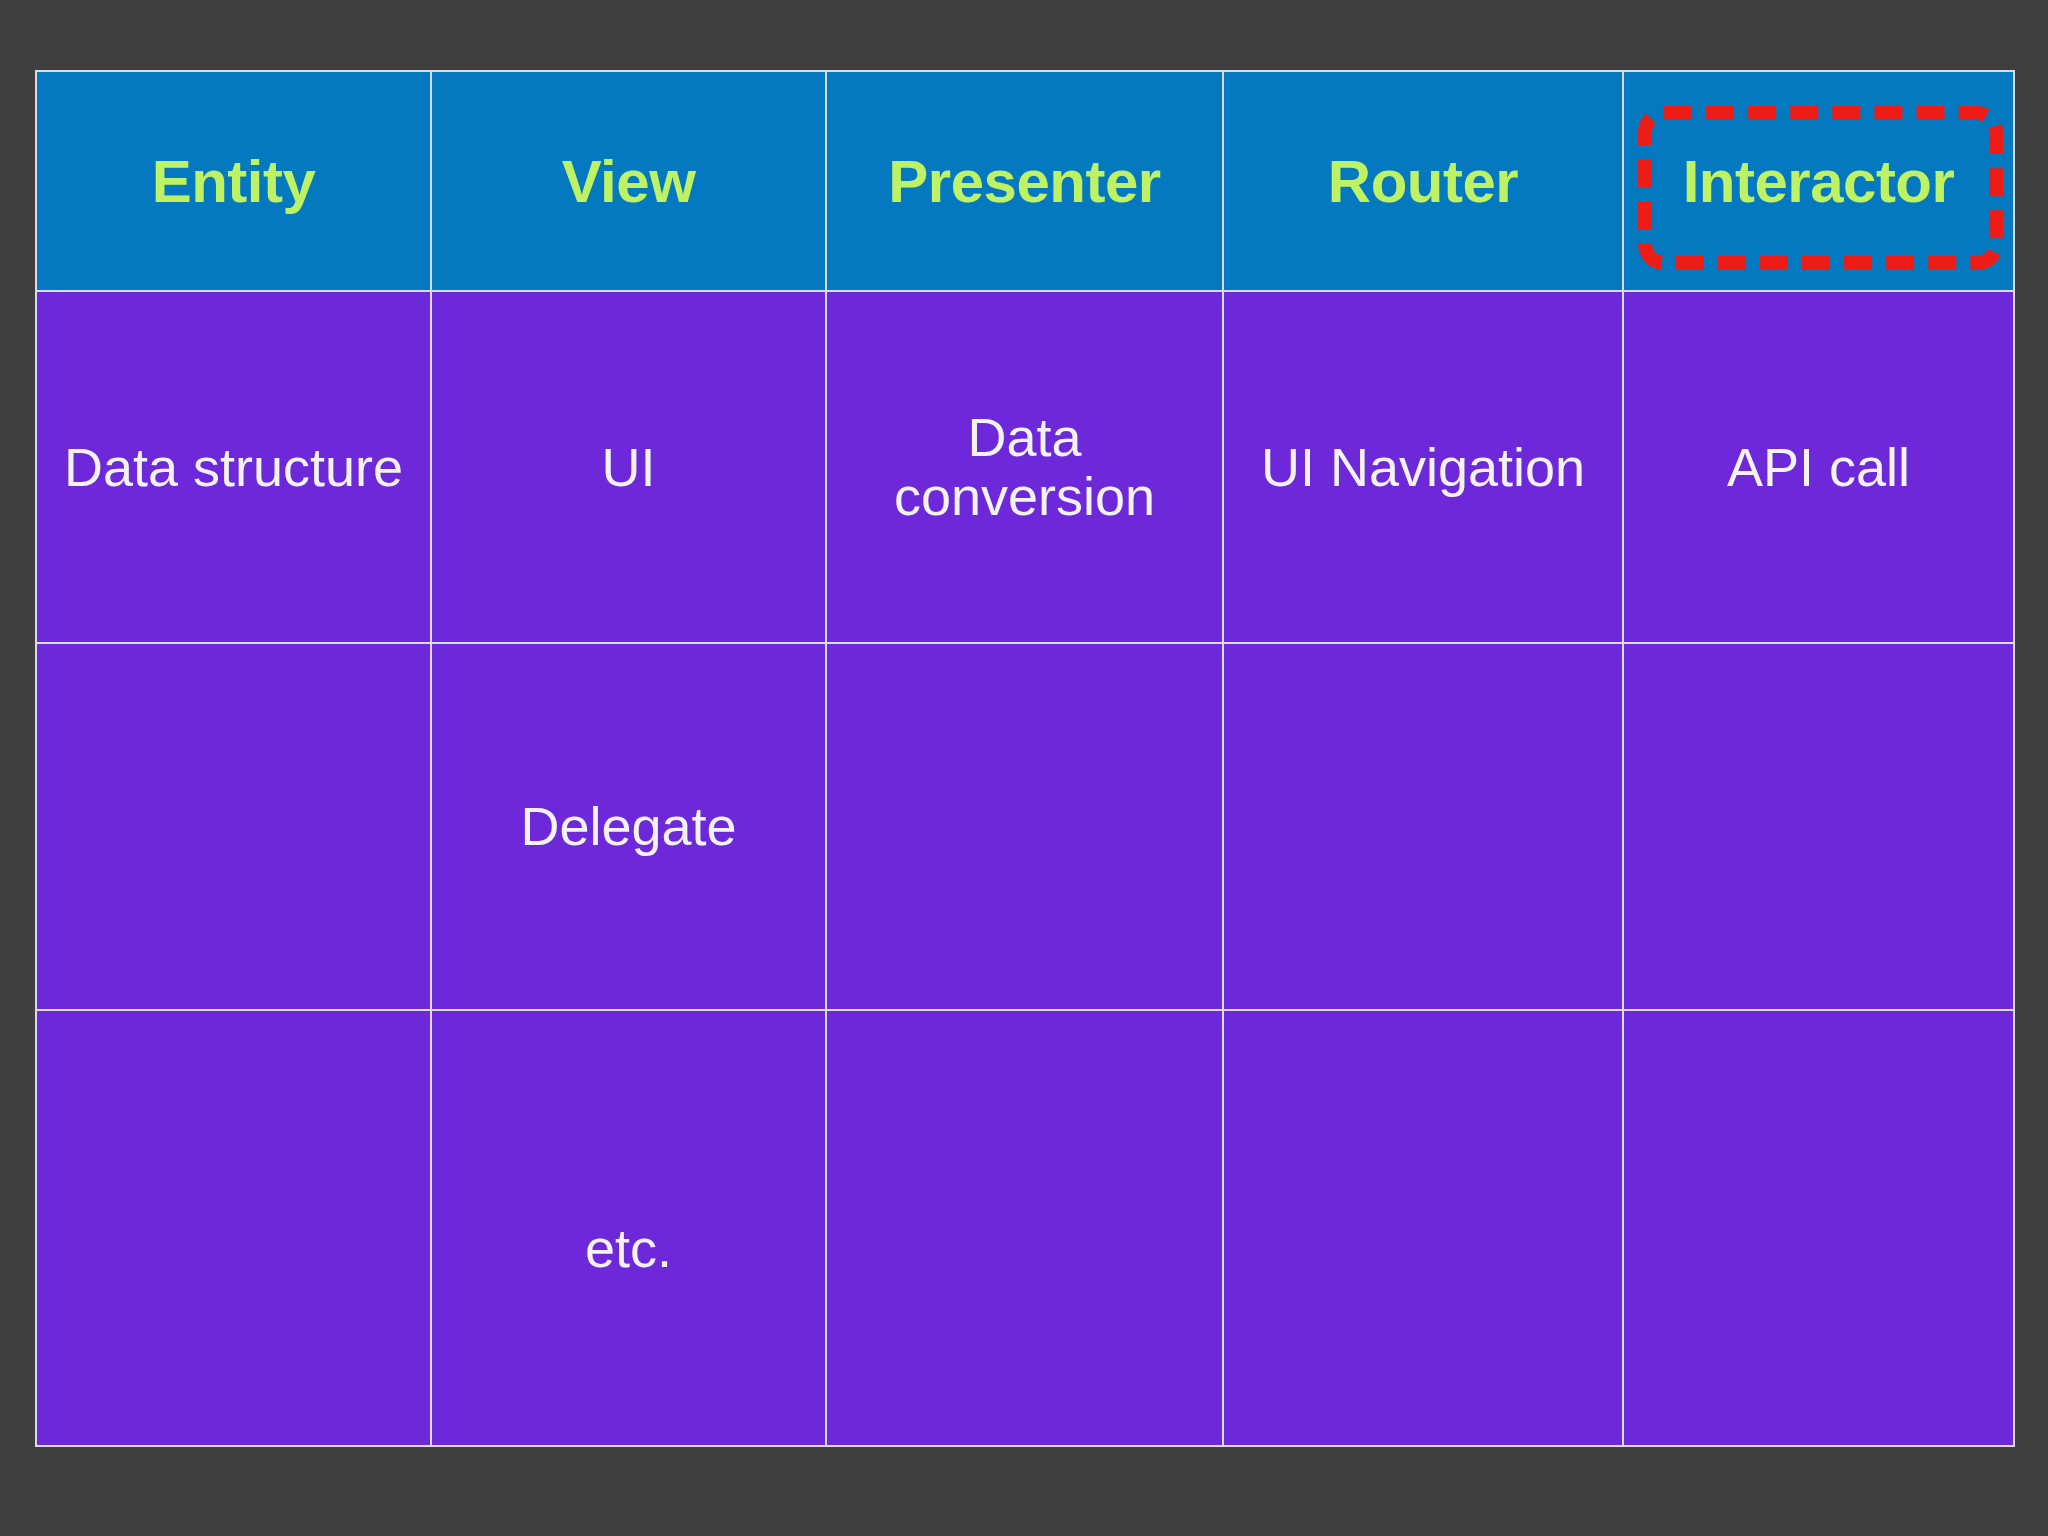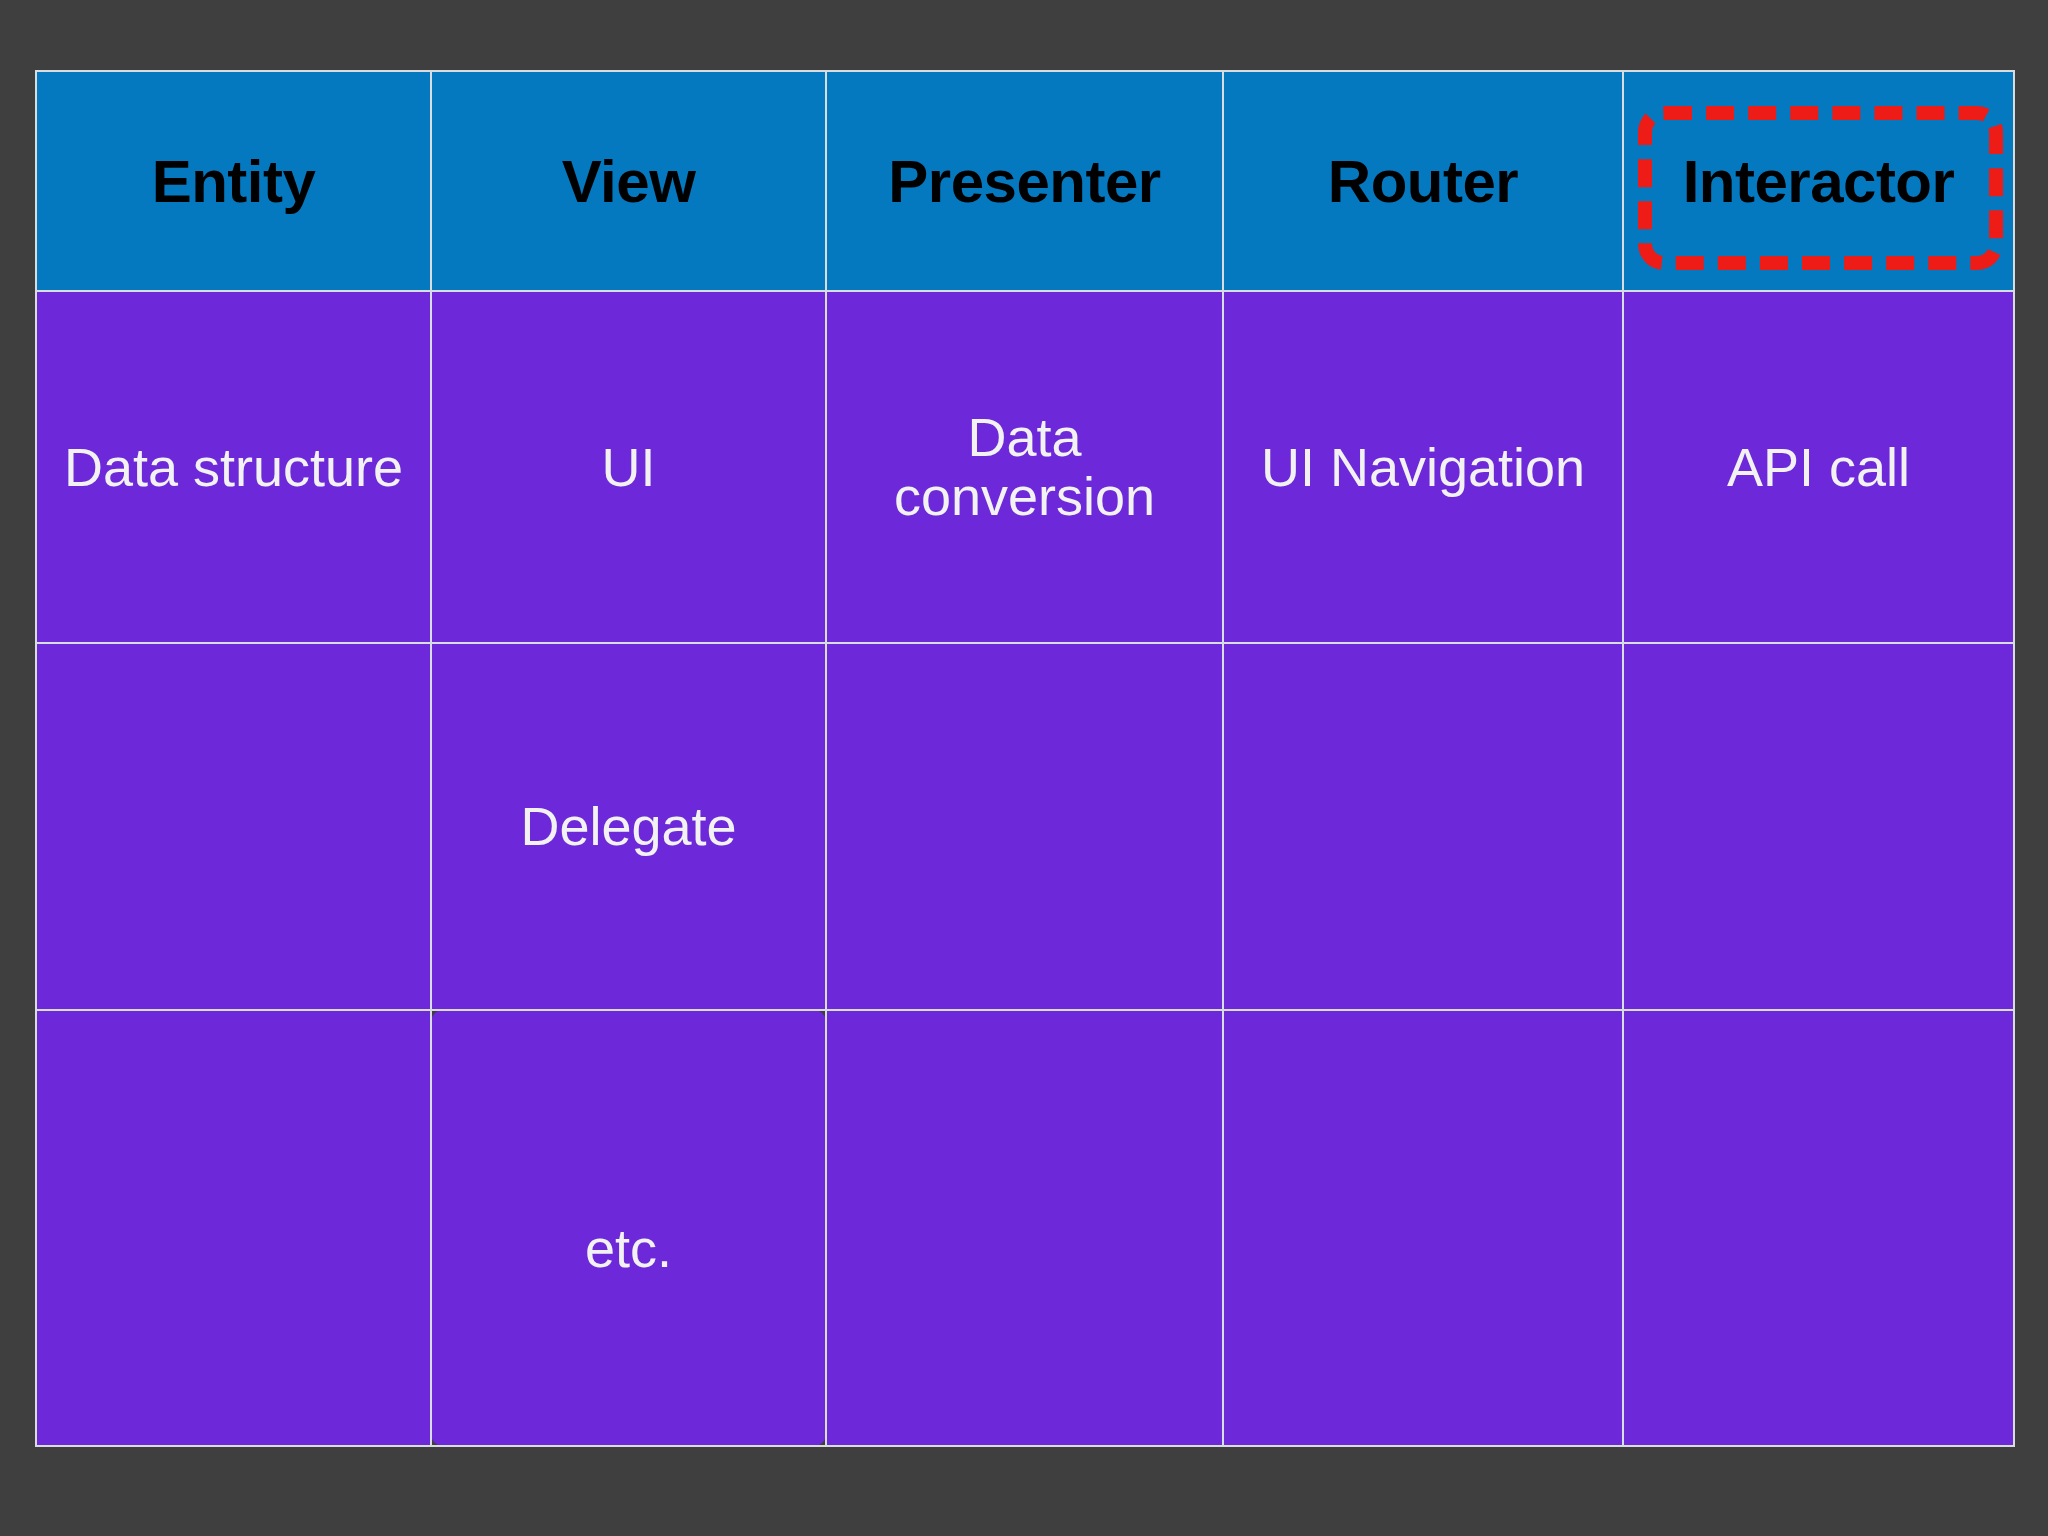--- a/index.html
+++ b/index.html
@@ -39,21 +39,21 @@
 
   table.verip-table col.c0 { width: 395px; }
   table.verip-table col.c1 { width: 395px; }
   table.verip-table col.c2 { width: 397px; }
   table.verip-table col.c3 { width: 400px; }
   table.verip-table col.c4 { width: 391px; }
 
   th.head-cell {
     background: #0579c0;
     border: 2px solid #d8dde0;
-    color: #000000;
+    color: #bef264;
     font-size: 60px;
     font-weight: bold;
     letter-spacing: -0.5px;
     text-align: center;
     vertical-align: middle;
     height: 218px;
     padding: 0;
     position: relative;
   }
 
@@ -69,21 +69,21 @@
     line-height: 1.08;
   }
 
   tr.r0 td.body-cell { height: 222px; }
   tr.r1 td.body-cell { height: 230px; }
   tr.r2 td.body-cell { height: 228px; }
   tr.r3 td.body-cell { height: 232px; }
   tr.r4 td.body-cell { height: 236px; }
 
   
-  td.body-cell.low-text { vertical-align: middle; padding-top: 40px; border-radius: 12px; }
+  td.body-cell.low-text { vertical-align: middle; padding-top: 40px; }
 
   
   .highlight-box {
     position: absolute;
     left: 14px;
     top: 34px;
     right: 10px;
     bottom: 20px;
     border: 14px dashed #ed1c16;
     border-radius: 26px;

